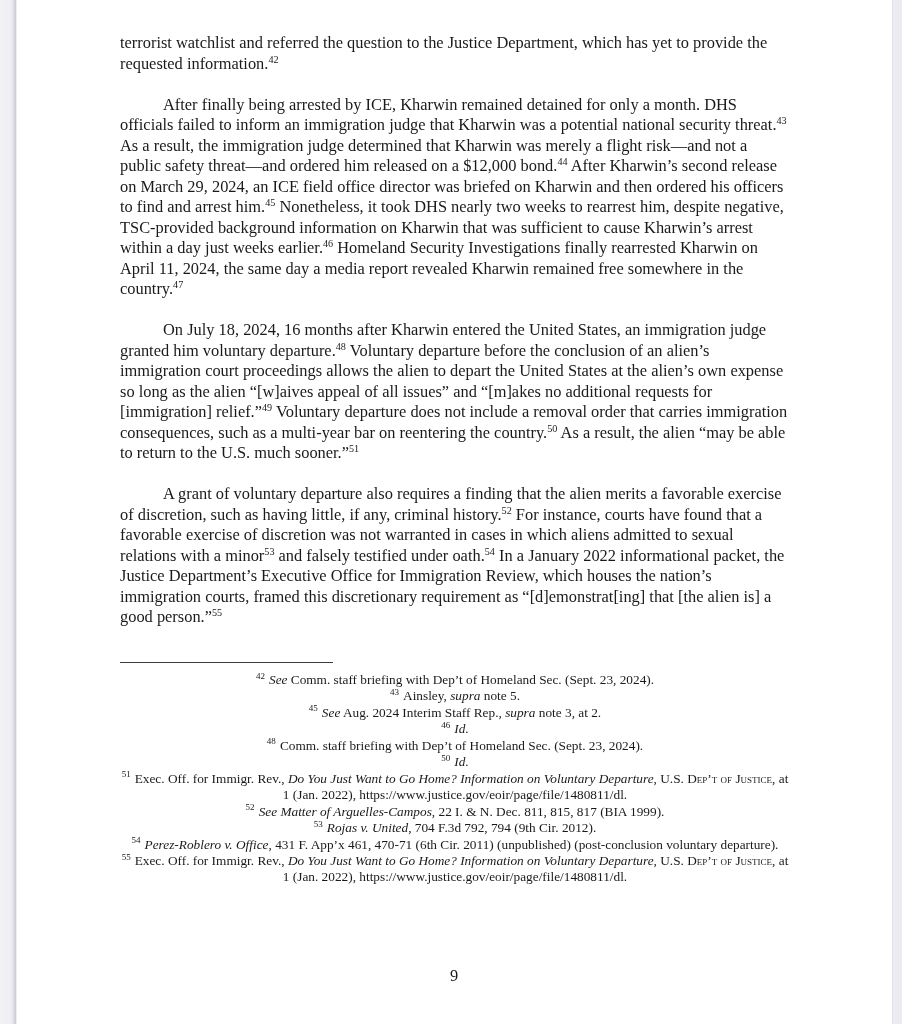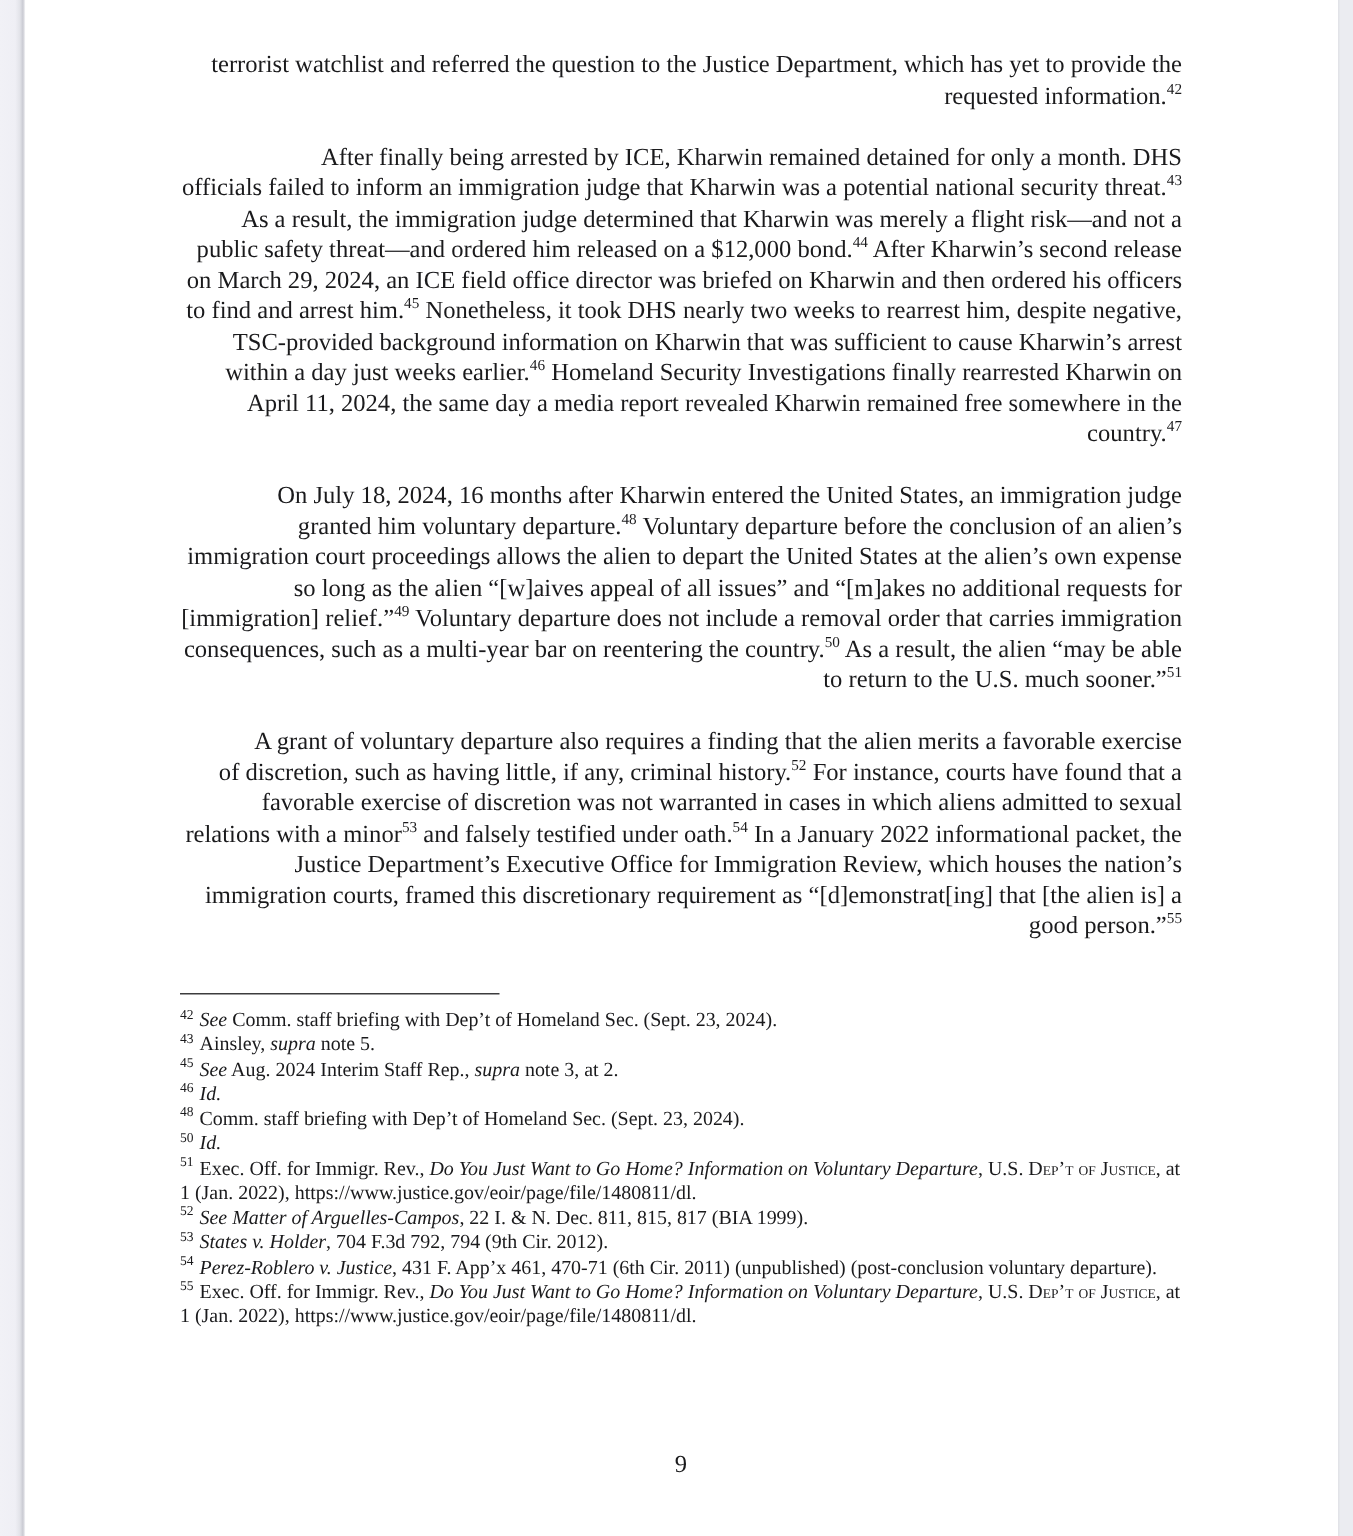--- a/index.html
+++ b/index.html
@@ -28,36 +28,37 @@
     width: 9px; height: 100%;
     background: #ebecf1;
     border-left: 1px solid #e2e3e8;
   }
   .content {
     position: absolute;
     left: 120px; top: 33px;
     width: 668px;
     font-size: 16.4px;
     line-height: 20.5px;
-    text-align: right;
+    text-align: left;
   }
   .para { margin: 0 0 20.5px 0; }
   .para.indent { text-indent: 43px; }
   sup {
     font-size: 0.62em;
     line-height: 0;
   }
   .i { font-style: italic; }
   .sc { font-variant: small-caps; }
   .footnote-block {
     position: absolute;
     left: 120px; top: 662px;
     width: 670px;
     font-size: 13.3px;
     line-height: 16.45px;
+    text-align: center;
   }
   .fn-rule {
     width: 213px;
     border: 0;
     border-top: 1.6px solid #3c3c3e;
     margin: 0 0 9px 0;
   }
   .footnote { margin: 0; }
   .fn-num {
     font-size: 0.68em;
@@ -88,19 +89,19 @@
   <hr class="fn-rule">
   <div id="fn-list">
       <div class="footnote"><sup class="fn-num">42</sup><span class="fn-body"><span class="i">See</span><span> Comm. staff briefing with Dep’t of Homeland Sec. (Sept. 23, 2024).</span></span></div>
       <div class="footnote"><sup class="fn-num">43</sup><span class="fn-body"><span>Ainsley, </span><span class="i">supra</span><span> note 5.</span></span></div>
       <div class="footnote"><sup class="fn-num">45</sup><span class="fn-body"><span class="i">See</span><span> Aug. 2024 Interim Staff Rep., </span><span class="i">supra</span><span> note 3, at 2.</span></span></div>
       <div class="footnote"><sup class="fn-num">46</sup><span class="fn-body"><span class="i">Id.</span></span></div>
       <div class="footnote"><sup class="fn-num">48</sup><span class="fn-body"><span>Comm. staff briefing with Dep’t of Homeland Sec. (Sept. 23, 2024).</span></span></div>
       <div class="footnote"><sup class="fn-num">50</sup><span class="fn-body"><span class="i">Id.</span></span></div>
       <div class="footnote"><sup class="fn-num">51</sup><span class="fn-body"><span>Exec. Off. for Immigr. Rev., </span><span class="i">Do You Just Want to Go Home? Information on Voluntary Departure</span><span>, U.S. </span><span class="sc">Dep’t of Justice</span><span>, at 1 (Jan. 2022), https://www.justice.gov/eoir/page/file/1480811/dl.</span></span></div>
       <div class="footnote"><sup class="fn-num">52</sup><span class="fn-body"><span class="i">See Matter of Arguelles-Campos</span><span>, 22 I. &amp; N. Dec. 811, 815, 817 (BIA 1999).</span></span></div>
-      <div class="footnote"><sup class="fn-num">53</sup><span class="fn-body"><span class="i">States v. Holder</span><span>, 704 F.3d 792, 794 (9th Cir. 2012).</span></span></div>
-      <div class="footnote"><sup class="fn-num">54</sup><span class="fn-body"><span class="i">Perez-Roblero v. Justice</span><span>, 431 F. App’x 461, 470-71 (6th Cir. 2011) (unpublished) (post-conclusion voluntary departure).</span></span></div>
+      <div class="footnote"><sup class="fn-num">53</sup><span class="fn-body"><span class="i">Rojas v. United</span><span>, 704 F.3d 792, 794 (9th Cir. 2012).</span></span></div>
+      <div class="footnote"><sup class="fn-num">54</sup><span class="fn-body"><span class="i">Perez-Roblero v. Office</span><span>, 431 F. App’x 461, 470-71 (6th Cir. 2011) (unpublished) (post-conclusion voluntary departure).</span></span></div>
       <div class="footnote"><sup class="fn-num">55</sup><span class="fn-body"><span>Exec. Off. for Immigr. Rev., </span><span class="i">Do You Just Want to Go Home? Information on Voluntary Departure</span><span>, U.S. </span><span class="sc">Dep’t of Justice</span><span>, at 1 (Jan. 2022), https://www.justice.gov/eoir/page/file/1480811/dl.</span></span></div>
     </div>
 </div>
 
 <div class="page-number">9</div>
 
 </body></html>

